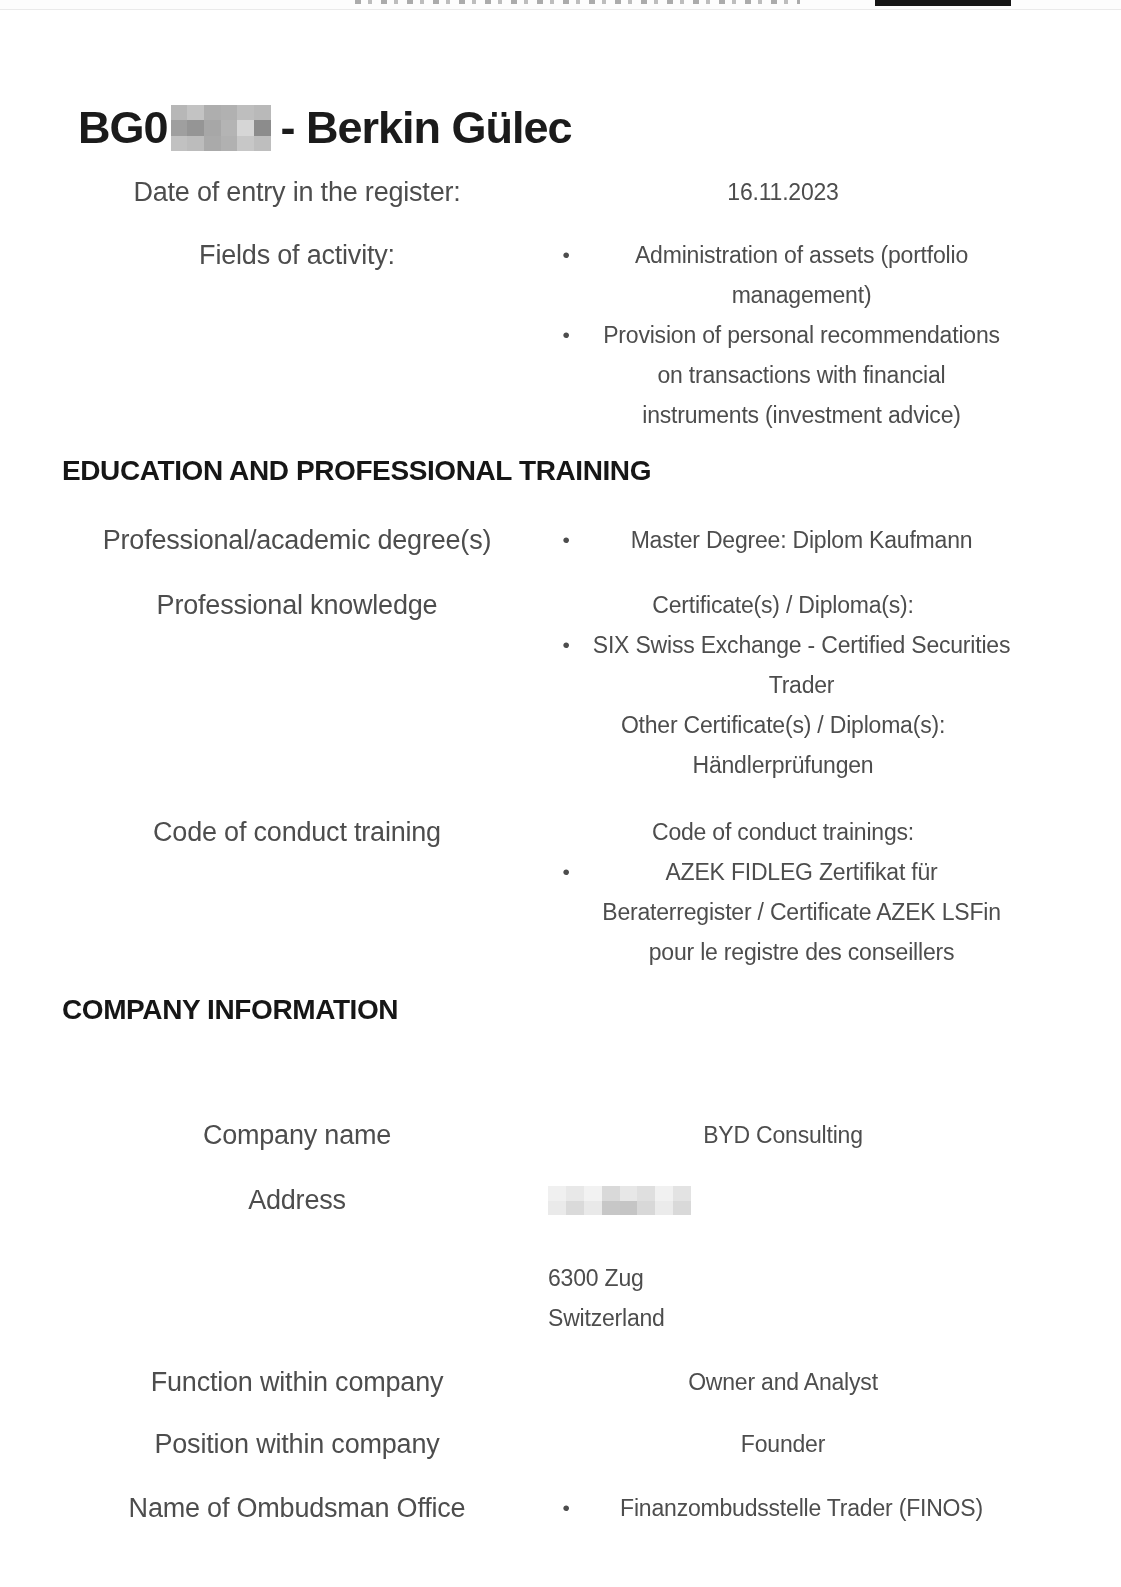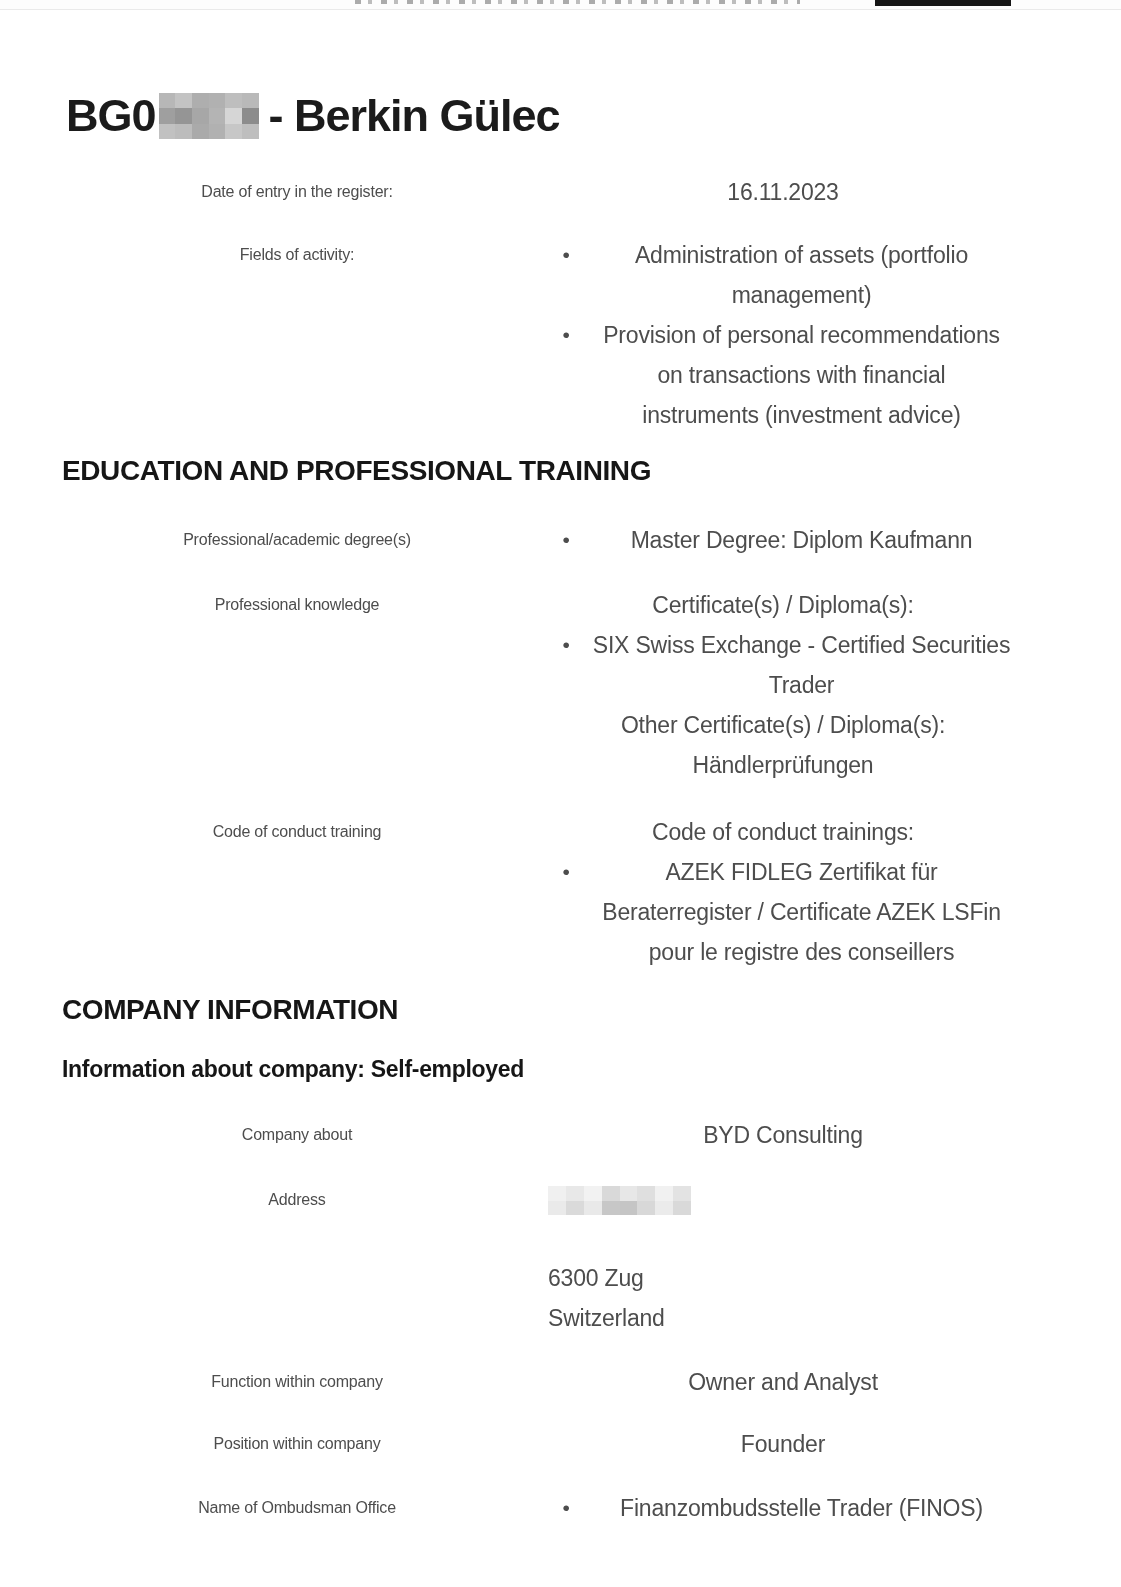--- a/index.html
+++ b/index.html
@@ -24,40 +24,40 @@
     background:repeating-linear-gradient(90deg,#909090 0 6px,transparent 6px 13px,#a8a8a8 13px 17px,transparent 17px 26px);
     opacity:.75;
   }
   .blackbar{
     position:absolute;top:0;left:875px;width:136px;height:6px;
     background:#161616;
   }
 
   
   .title{
-    position:absolute;top:86px;left:62px;margin:4px;
+    position:absolute;top:86px;left:62px;margin:16px;
     font-size:45px;font-weight:800;color:#1b1b1b;letter-spacing:-1px;
     display:flex;align-items:center;white-space:nowrap;
   }
   .title .sep{margin-left:10px;}
   .mosaic{display:grid;}
   .title-mosaic{
     width:100px;height:46px;margin-left:3px;
     grid-template-columns:repeat(6,1fr);grid-template-rows:repeat(3,1fr);
   }
   .addr-mosaic{
     position:absolute;left:0;top:6px;width:143px;height:29px;
     grid-template-columns:repeat(8,1fr);grid-template-rows:repeat(2,1fr);
   }
 
   
   .row{position:absolute;left:0;width:100%;text-align:center;}
   .label{
     position:absolute;left:62px;top:0;width:470px;
-    font-size:16px;line-height:40px;color:#4d4d4d;
+    font-size:27px;line-height:40px;color:#4d4d4d;
   }
   .value{
     position:absolute;left:548px;top:0;width:470px;
     font-size:23px;line-height:40px;color:#4d4d4d;
   }
   .heading{
     position:absolute;left:62px;margin:0;
     font-size:28px;font-weight:800;color:#161616;letter-spacing:-0.4px;
     line-height:36px;white-space:nowrap;
   }
@@ -178,24 +178,23 @@
           <div class="bline">AZEK FIDLEG Zertifikat für</div>
           <div class="bline">Beraterregister / Certificate AZEK LSFin</div>
           <div class="bline">pour le registre des conseillers</div>
         </div>
       </div>
     </div>
   </div>
 
   <h2 class="heading" style="top:992px">COMPANY INFORMATION</h2>
 
-  <h3 class="subheading" style="top:1052px">Information about company: Self-employed</h3>
 
   <div class="row" style="top:1115px">
-    <div class="label">Company about</div>
+    <div class="label">Company name</div>
     <div class="value">BYD Consulting</div>
   </div>
 
   <div class="row" style="top:1180px">
     <div class="label">Address</div>
     <div class="value addr-value">
       <span class="mosaic addr-mosaic">
           <span style="background: rgb(240, 240, 240);"></span>
           <span style="background: rgb(232, 232, 232);"></span>
           <span style="background: rgb(242, 242, 242);"></span>

